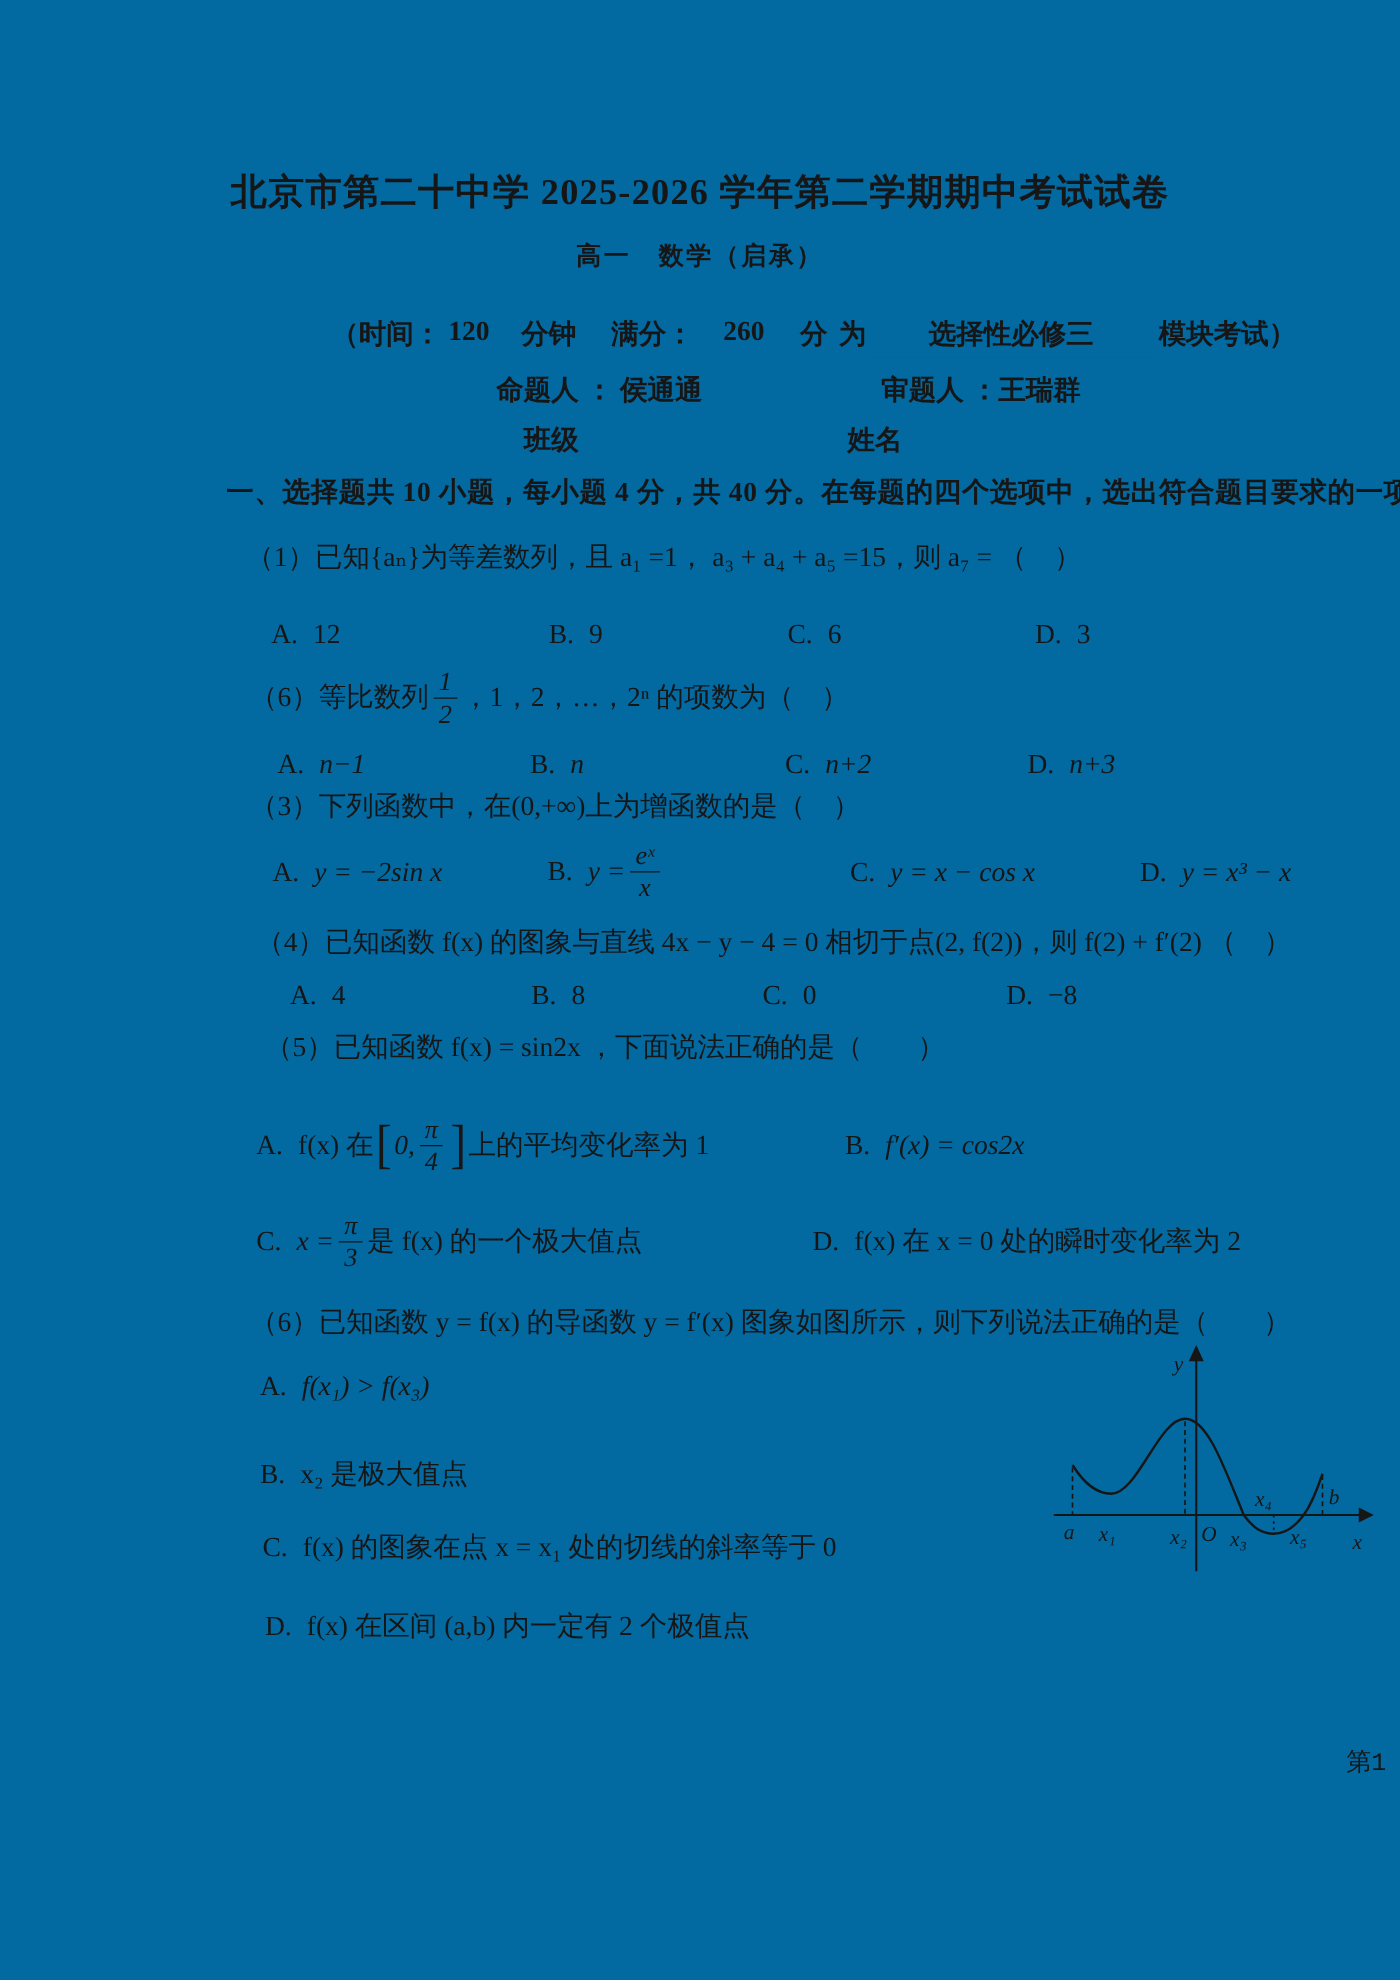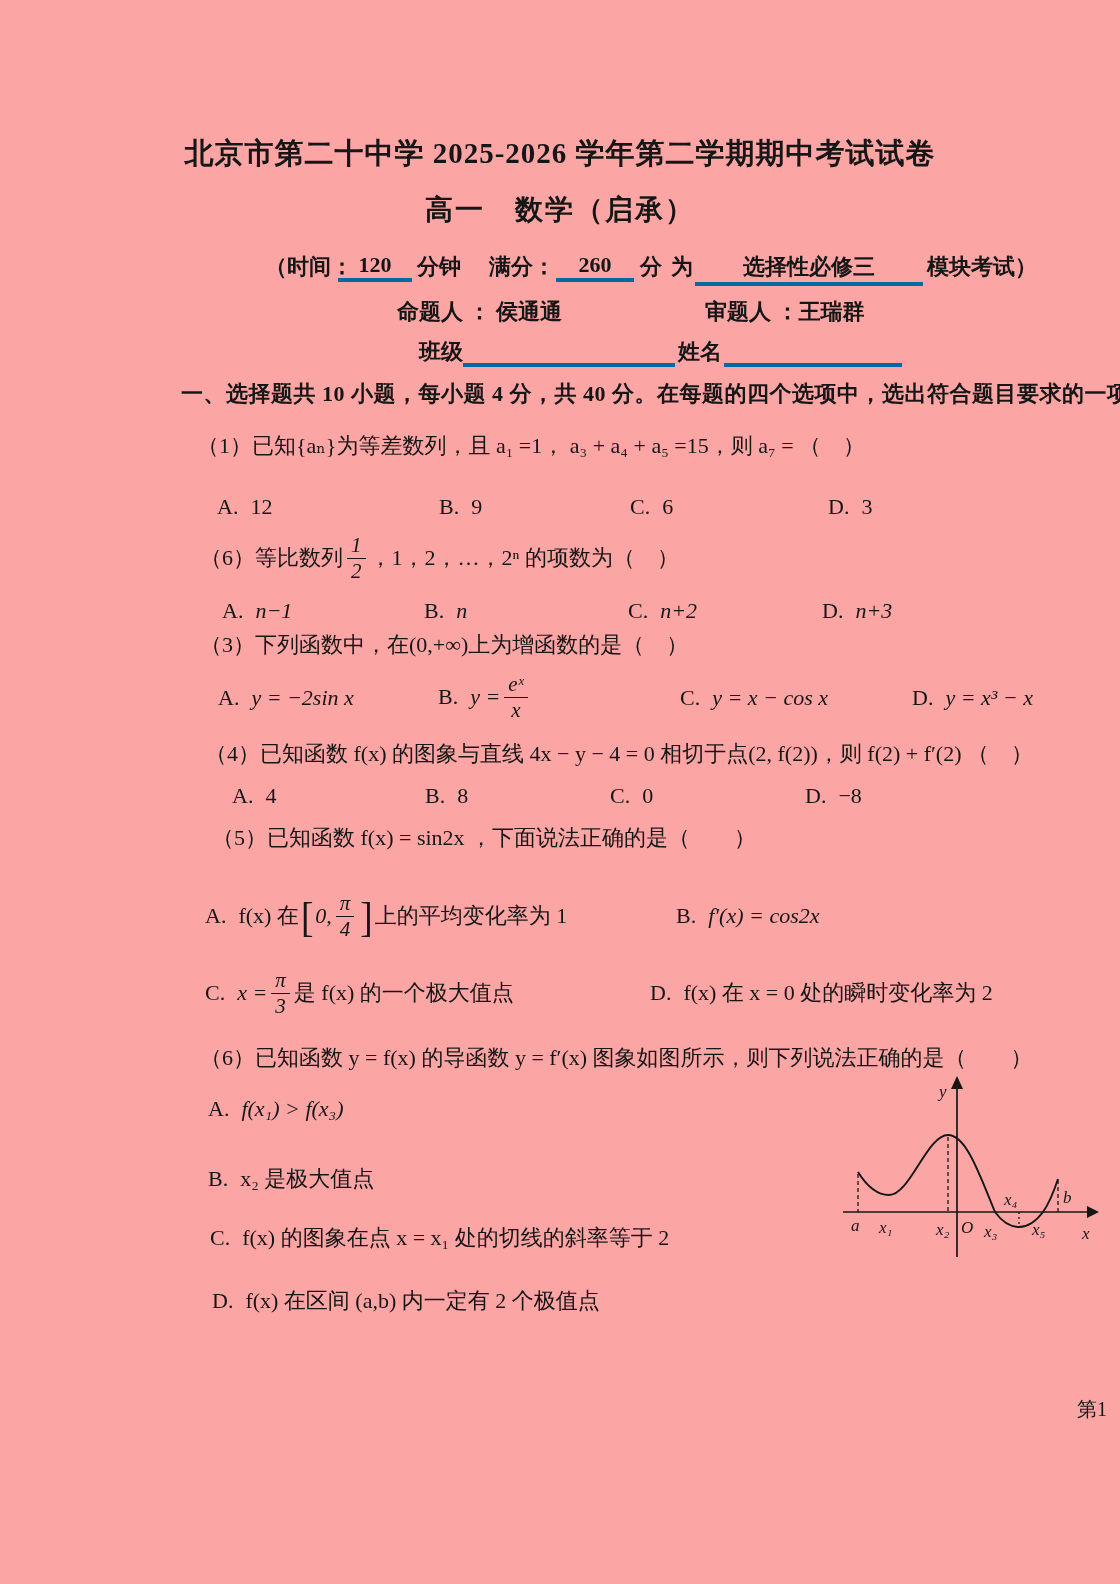--- a/index.html
+++ b/index.html
@@ -1,38 +1,38 @@
 <!DOCTYPE html>
 <html><head>
 <meta charset="utf-8">
 <style>
   html,body { margin:0; padding:0; background:#e8e8e8; }
   .page {
     position:relative; width:1120px; height:1584px; margin:0 auto;
-    background:#fca5a5; color:#161616; overflow:hidden;
+    background:#0369a1; color:#161616; overflow:hidden;
     font-family:"Liberation Serif","DejaVu Serif",serif;
   }
   .line { position:absolute; white-space:nowrap; }
   .ct { left:0; width:100%; text-align:center; }
   .t1 { font-size:29px; font-weight:bold; letter-spacing:1px; }
-  .t2 { font-size:28px; font-weight:bold; letter-spacing:2px; }
+  .t2 { font-size:20px; font-weight:bold; letter-spacing:2px; }
   .meta { font-size:22px; font-weight:bold; }
   .sec { font-size:22px; font-weight:bold; letter-spacing:0.5px; }
   .stem { font-size:22px; }
   .opt { position:absolute; font-size:22px; white-space:nowrap; }
   .ol { margin-right:12px; }
   .it { font-style:italic; }
   .blank { display:inline-block; border-bottom:4px solid #0369a1; text-align:center; vertical-align:bottom; }
   .frac { display:inline-flex; flex-direction:column; align-items:center; vertical-align:middle;
           line-height:1.05; font-size:21px; margin:0 4px; }
   .frac .fn { border-bottom:1.6px solid #161616; padding:0 4px 1px; }
   .frac .fd { padding-top:1px; }
   .vmid { display:inline-flex; align-items:center; }
   .bigbr { font-size:170%; font-weight:400; transform:scaleY(1.15); margin:0 2px; }
-  .foot { font-size:20px; }
+  .foot { font-size:20px;font-family:Liberation Mono, monospace; }
   svg text { font-family:"Liberation Serif","DejaVu Serif",serif; font-style:italic; font-size:17px; fill:#161616; }
 </style>
 </head>
 <body>
 
 <div class="page">
 
   <div class="line ct t1" style="top:134px">北京市第二十中学 2025-2026 学年第二学期期中考试试卷</div>
   <div class="line ct t2" style="top:191px">高一　数学（启承）</div>
 
@@ -130,21 +130,21 @@
         </span>
       <span>是 f(x) 的一个极大值点</span>
     </span>
     <span class="opt" style="left:650px;top:978px"><span class="ol">D.</span><span>f(x) 在 x = 0 处的瞬时变化率为 2</span></span>
   </div>
 
   <div class="line stem" style="left:200px;top:1043px">（6）已知函数 y = f(x) 的导函数 y = f′(x) 图象如图所示，则下列说法正确的是（　　）</div>
   <div>
     <span class="opt" style="left:208px;top:1096px"><span class="ol">A.</span><span class="it">f(x₁) &gt; f(x₃)</span></span>
     <span class="opt" style="left:208px;top:1164px"><span class="ol">B.</span><span>x₂ 是极大值点</span></span>
-    <span class="opt" style="left:210px;top:1223px"><span class="ol">C.</span><span>f(x) 的图象在点 x = x₁ 处的切线的斜率等于 2</span></span>
+    <span class="opt" style="left:210px;top:1223px"><span class="ol">C.</span><span>f(x) 的图象在点 x = x₁ 处的切线的斜率等于 0</span></span>
     <span class="opt" style="left:212px;top:1286px"><span class="ol">D.</span><span>f(x) 在区间 (a,b) 内一定有 2 个极值点</span></span>
   </div>
 
   <svg style="position:absolute;left:835px;top:1075px" width="265" height="185" viewBox="0 0 265 185">
 
     <line x1="8" y1="137" x2="254" y2="137" stroke="#161616" stroke-width="1.7"></line>
     <polygon points="252,131 264,137 252,143" fill="#161616"></polygon>
     <line x1="122" y1="12" x2="122" y2="182" stroke="#161616" stroke-width="1.7"></line>
     <polygon points="116,14 122,1 128,14" fill="#161616"></polygon>
 

